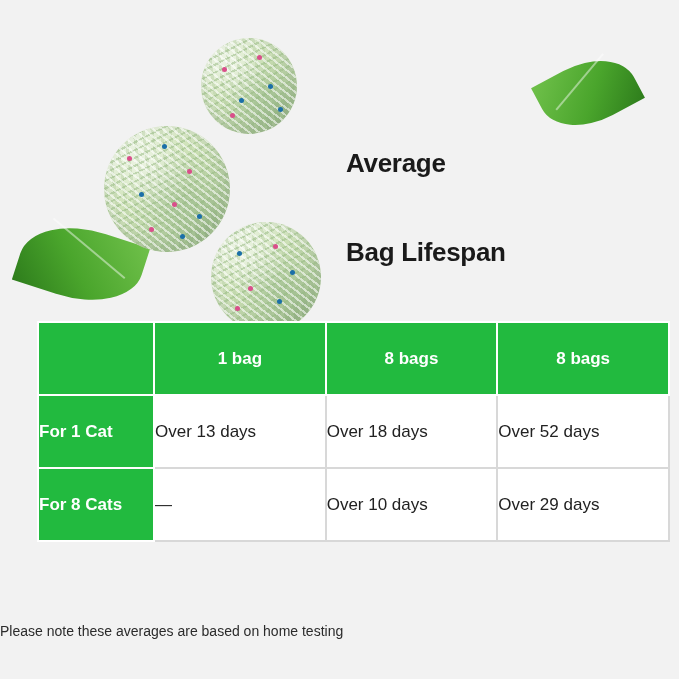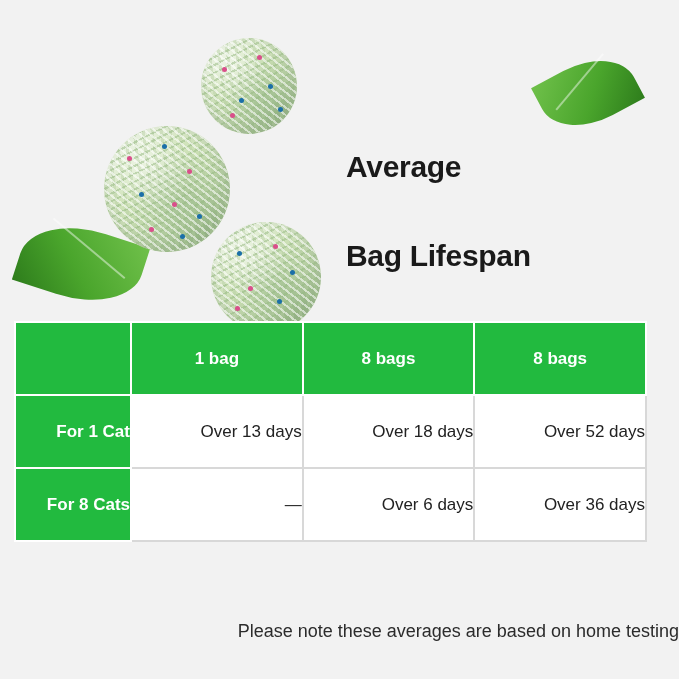--- a/index.html
+++ b/index.html
@@ -19,21 +19,21 @@
     position: absolute;
     inset: 0;
   }
 
   
   .title {
     position: absolute;
     left: 346px;
     top: 126px;
     width: 300px;
-    font-size: 30px;
+    font-size: 26px;
     line-height: 41px;
     font-weight: bold;
     color: #1a1a1a;
     letter-spacing: -0.3px;
   }
   .title .line2 { display: block; margin-top: 48px; }
 
   
   .clump {
     position: absolute;
@@ -92,21 +92,21 @@
   }
   .leaf-left {
     left: 20px; top: 228px;
     width: 122px; height: 72px;
     transform: rotate(18deg) scaleX(-1);
   }
 
   
   .table-wrap {
     position: absolute;
-    left: 14px;
+    left: 37px;
     top: 321px;
     width: 633px;
   }
   table {
     border-collapse: collapse;
     width: 100%;
     table-layout: fixed;
   }
   td, th {
     padding: 0;
@@ -129,45 +129,45 @@
     vertical-align: middle;
   }
   .row-head {
     width: 114px;
     height: 71px;
     background: #22ba3f;
     border: 2px solid #ffffff;
     color: #ffffff;
     font-size: 17px;
     font-weight: bold;
-    text-align: right;
+    text-align: left;
     vertical-align: middle;
   }
   .data-cell {
     height: 71px;
     background: #ffffff;
     border: 2px solid #d8d8d8;
     color: #222222;
     font-size: 17px;
-    text-align: right;
+    text-align: left;
     vertical-align: middle;
   }
   .data-cell.empty {
     color: #2b2b2b;
     font-size: 17px;
   }
 
   
   .footnote {
     position: absolute;
     left: 0;
     right: 0;
     top: 622px;
-    text-align: right;
-    font-size: 18px;
+    text-align: left;
+    font-size: 14px;
     line-height: 19px;
     color: #2b2b2b;
   }
   .footnote span { display: block; }
 </style>
 </head>
 <body>
 
 <div class="stage">
 
@@ -221,22 +221,22 @@
       <tbody>
         <tr>
           <td class="row-head">For 1 Cat</td>
           <td class="data-cell">Over 13 days</td>
           <td class="data-cell">Over 18 days</td>
           <td class="data-cell">Over 52 days</td>
         </tr>
         <tr>
           <td class="row-head">For 8 Cats</td>
           <td class="data-cell empty">—</td>
-          <td class="data-cell">Over 6 days</td>
-          <td class="data-cell">Over 36 days</td>
+          <td class="data-cell">Over 10 days</td>
+          <td class="data-cell">Over 29 days</td>
         </tr>
       </tbody>
     </table>
   </div>
 
   <div class="footnote">
     <span>Please note these averages are based on home testing</span>
   </div>
 
 </div>

